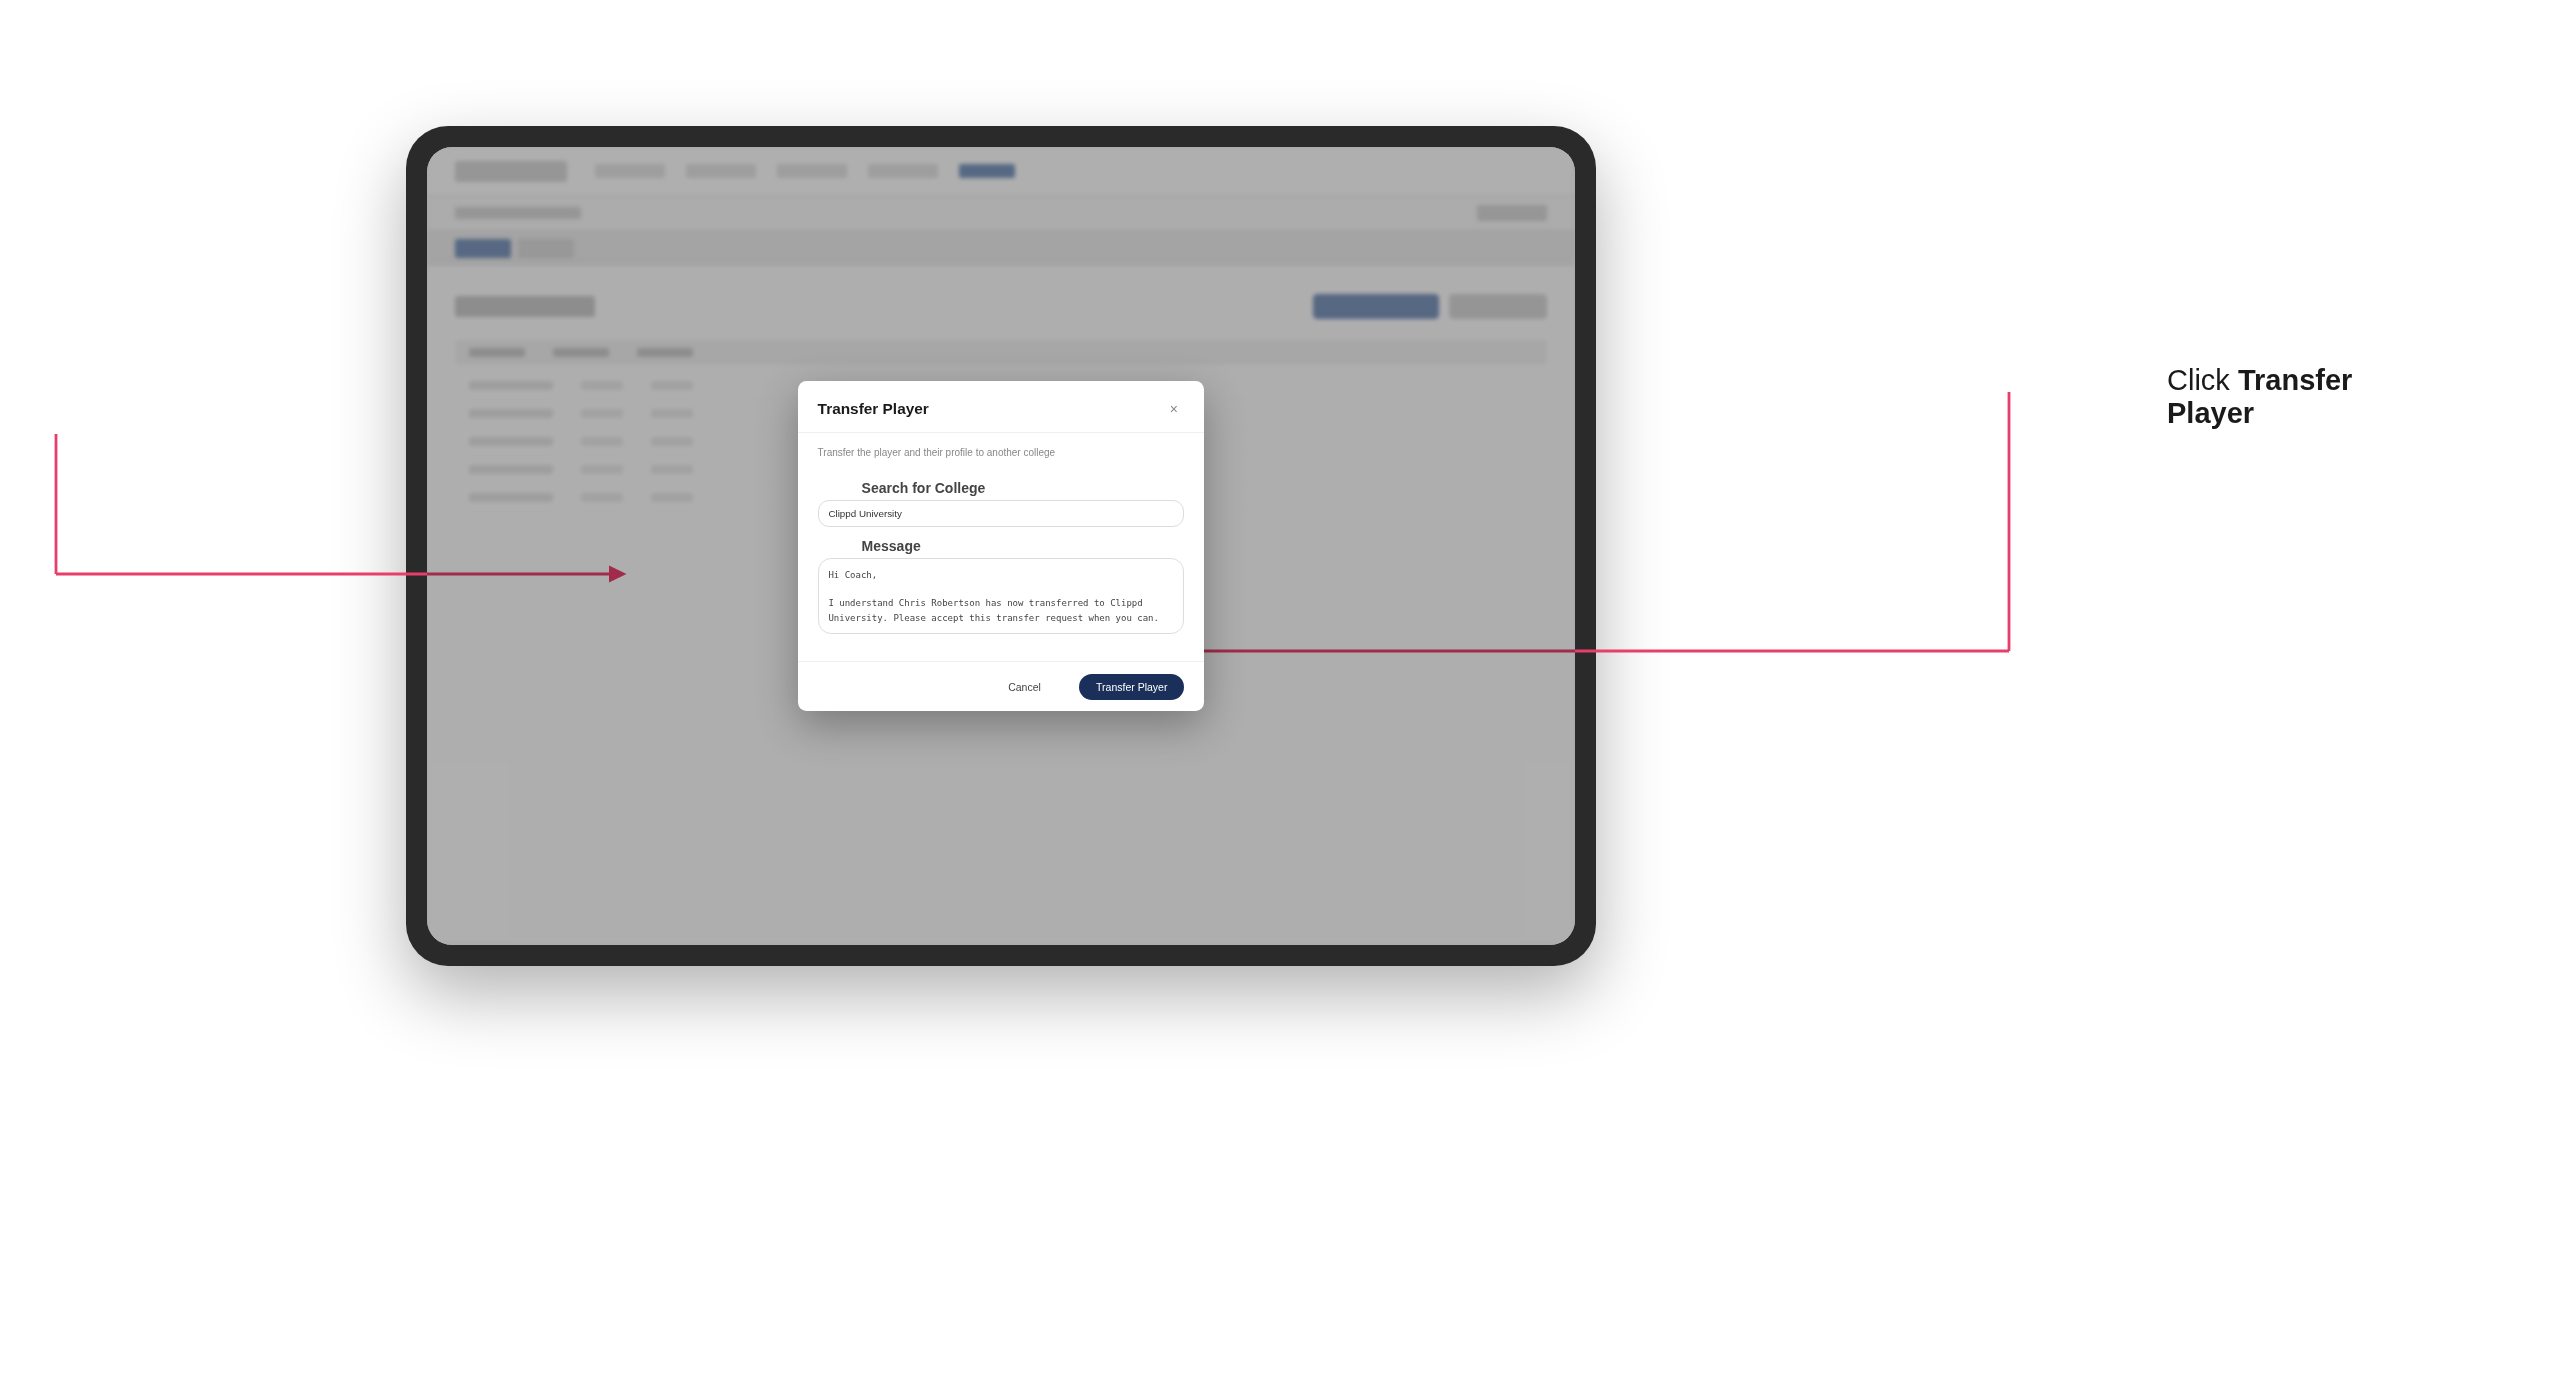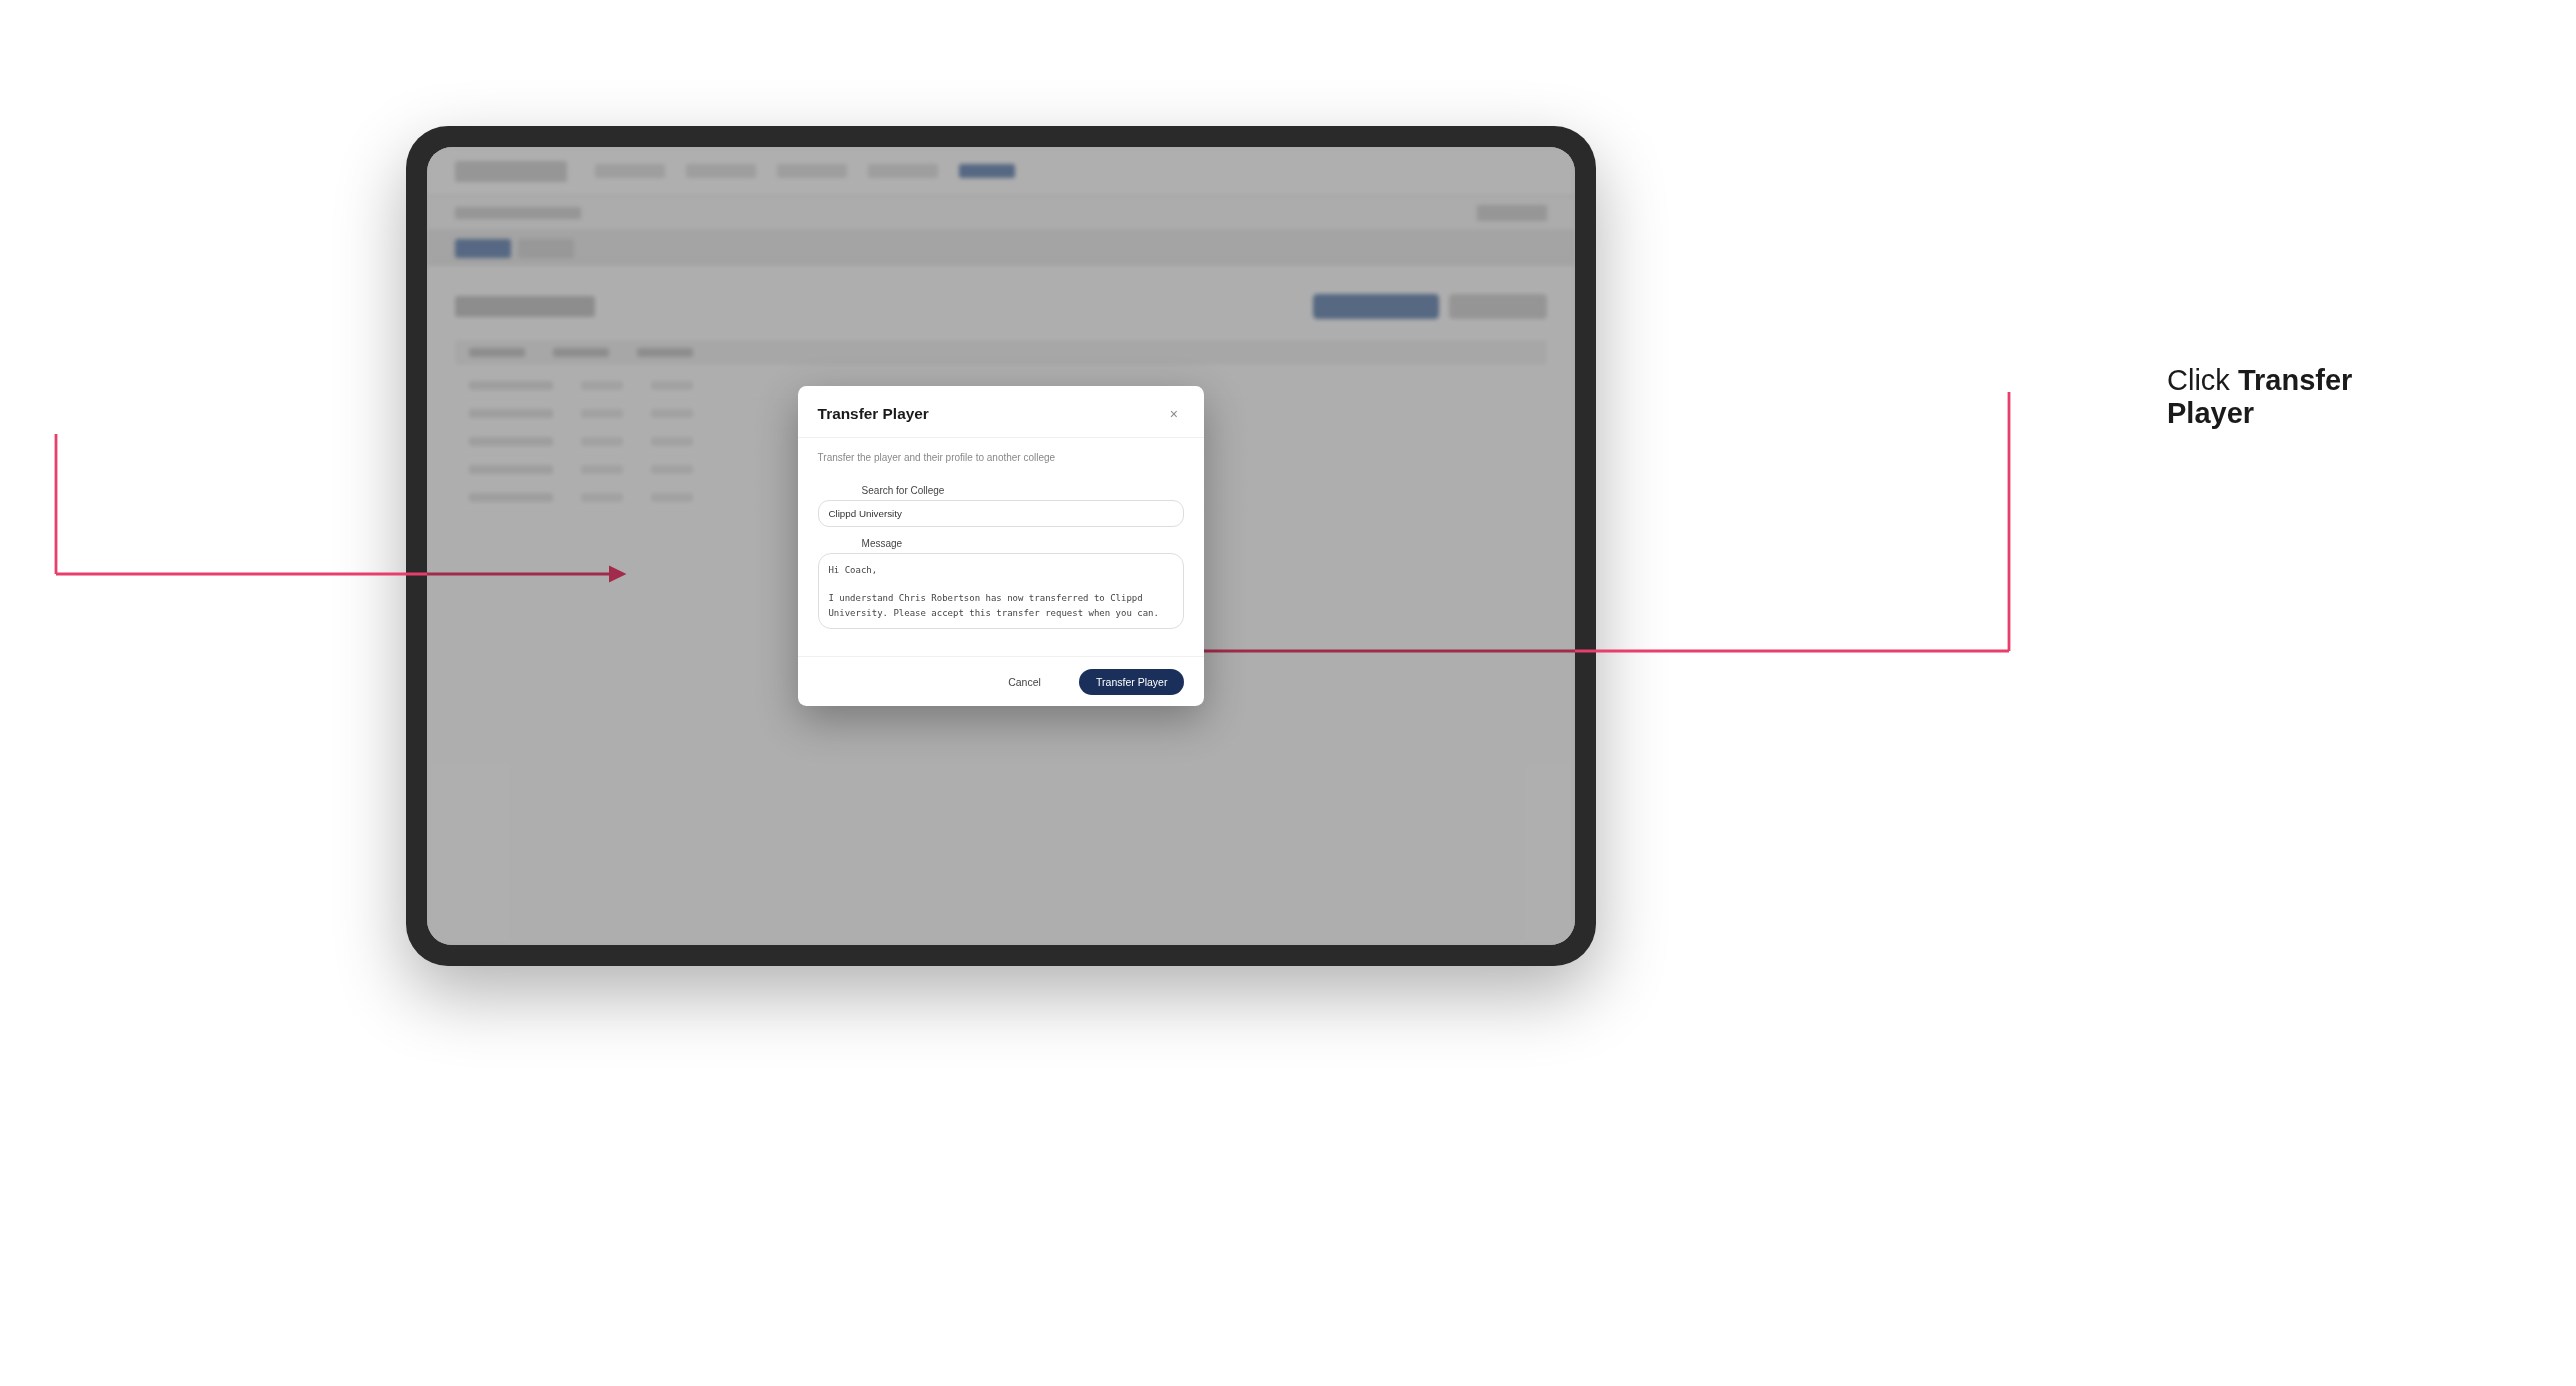--- a/index.html
+++ b/index.html
@@ -297,22 +297,22 @@
       font-size: 10px;
       color: #888;
       margin-bottom: 22px;
     }
 
     .form-group {
       margin-bottom: 11.2px;
     }
 
     .form-label {
-      font-size: 10px;
-      font-weight: 400;
+      font-size: 14px;
+      font-weight: 700;
       color: #444;
       margin-bottom: 4.2px;
       display: block;
       padding-left: 44px;
     }
 
     .form-input {
       width: 100%;
       padding: 7px 9.8px;
       border: 0.7px solid #ddd;

